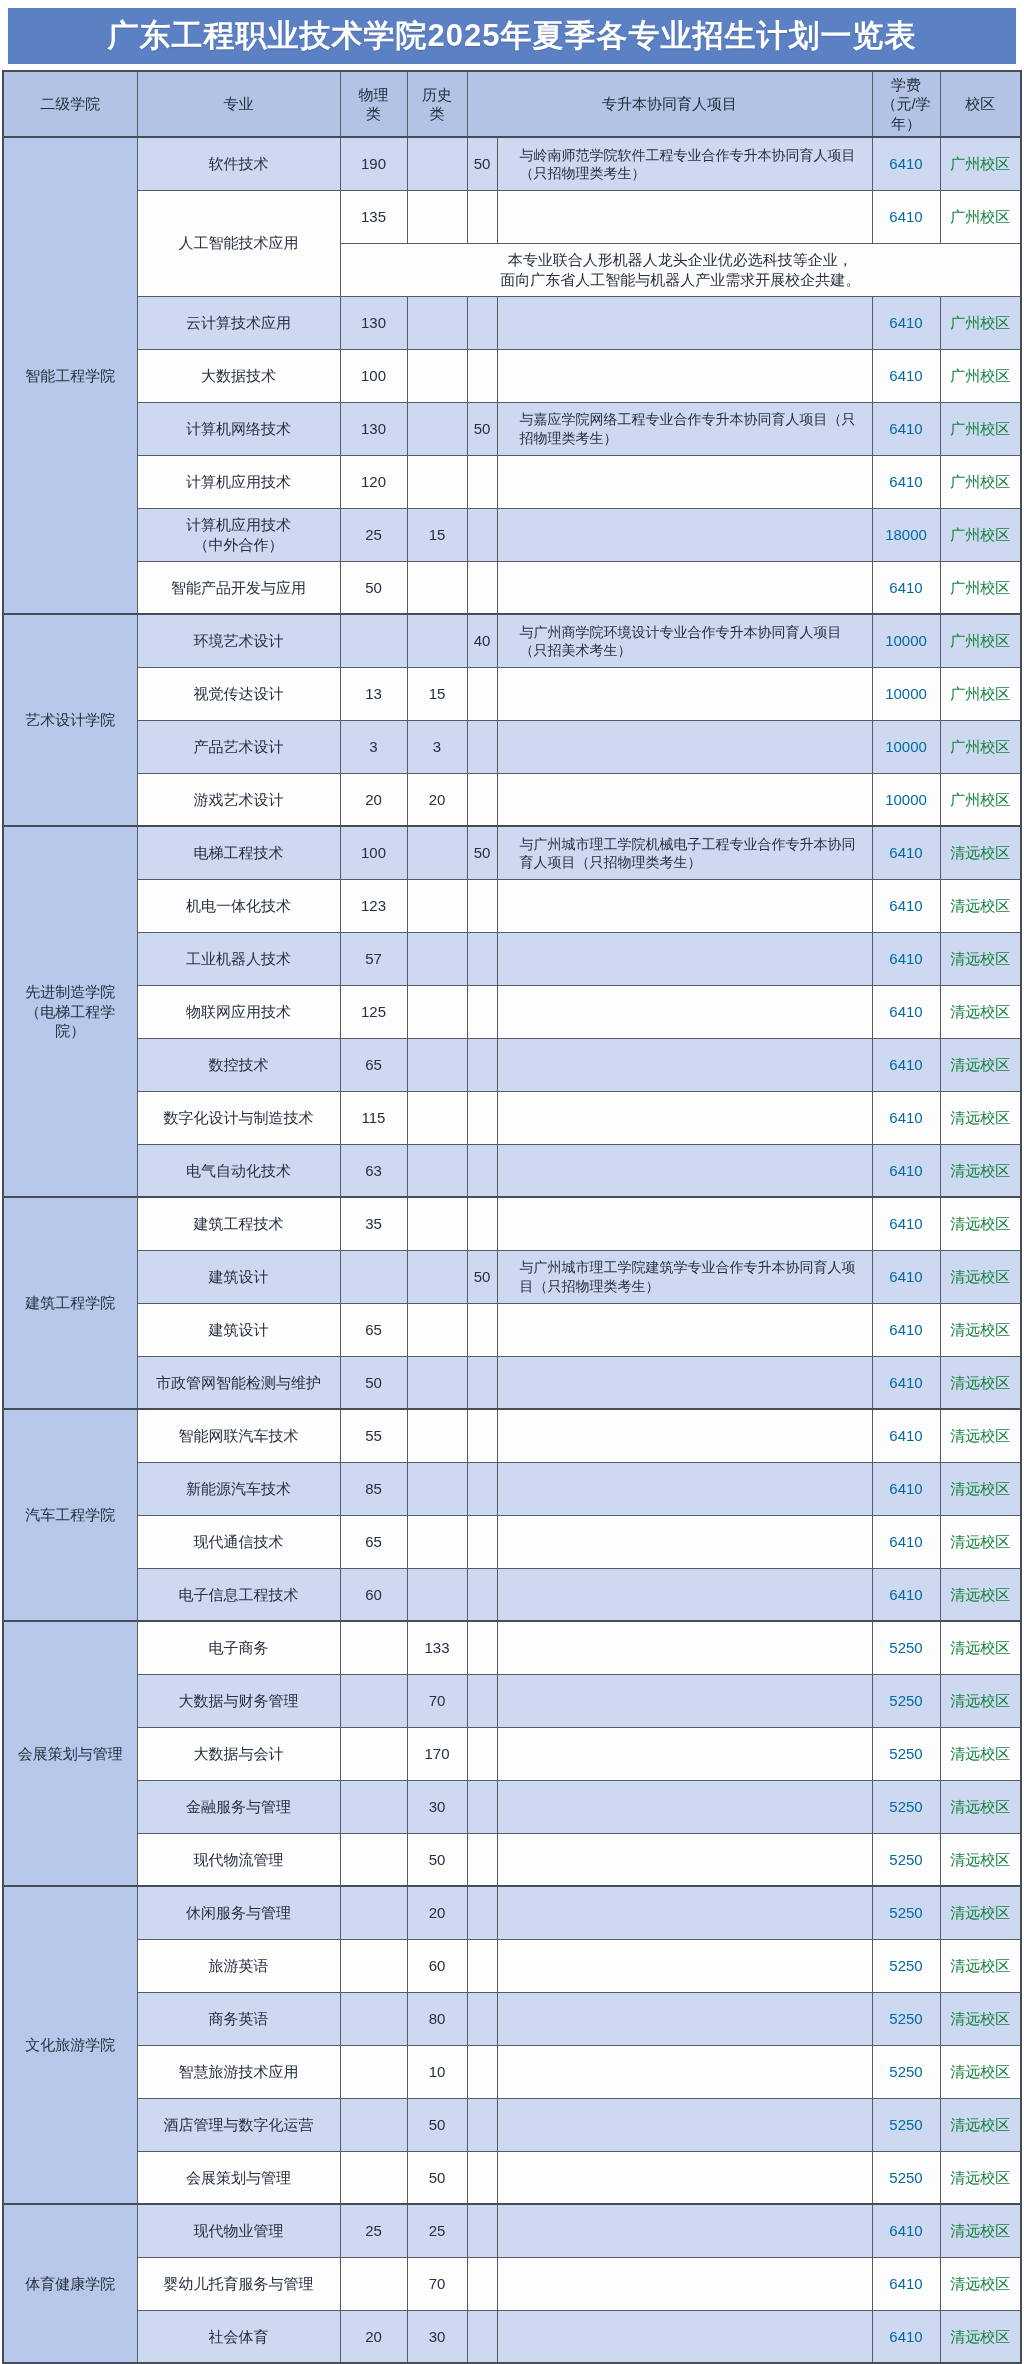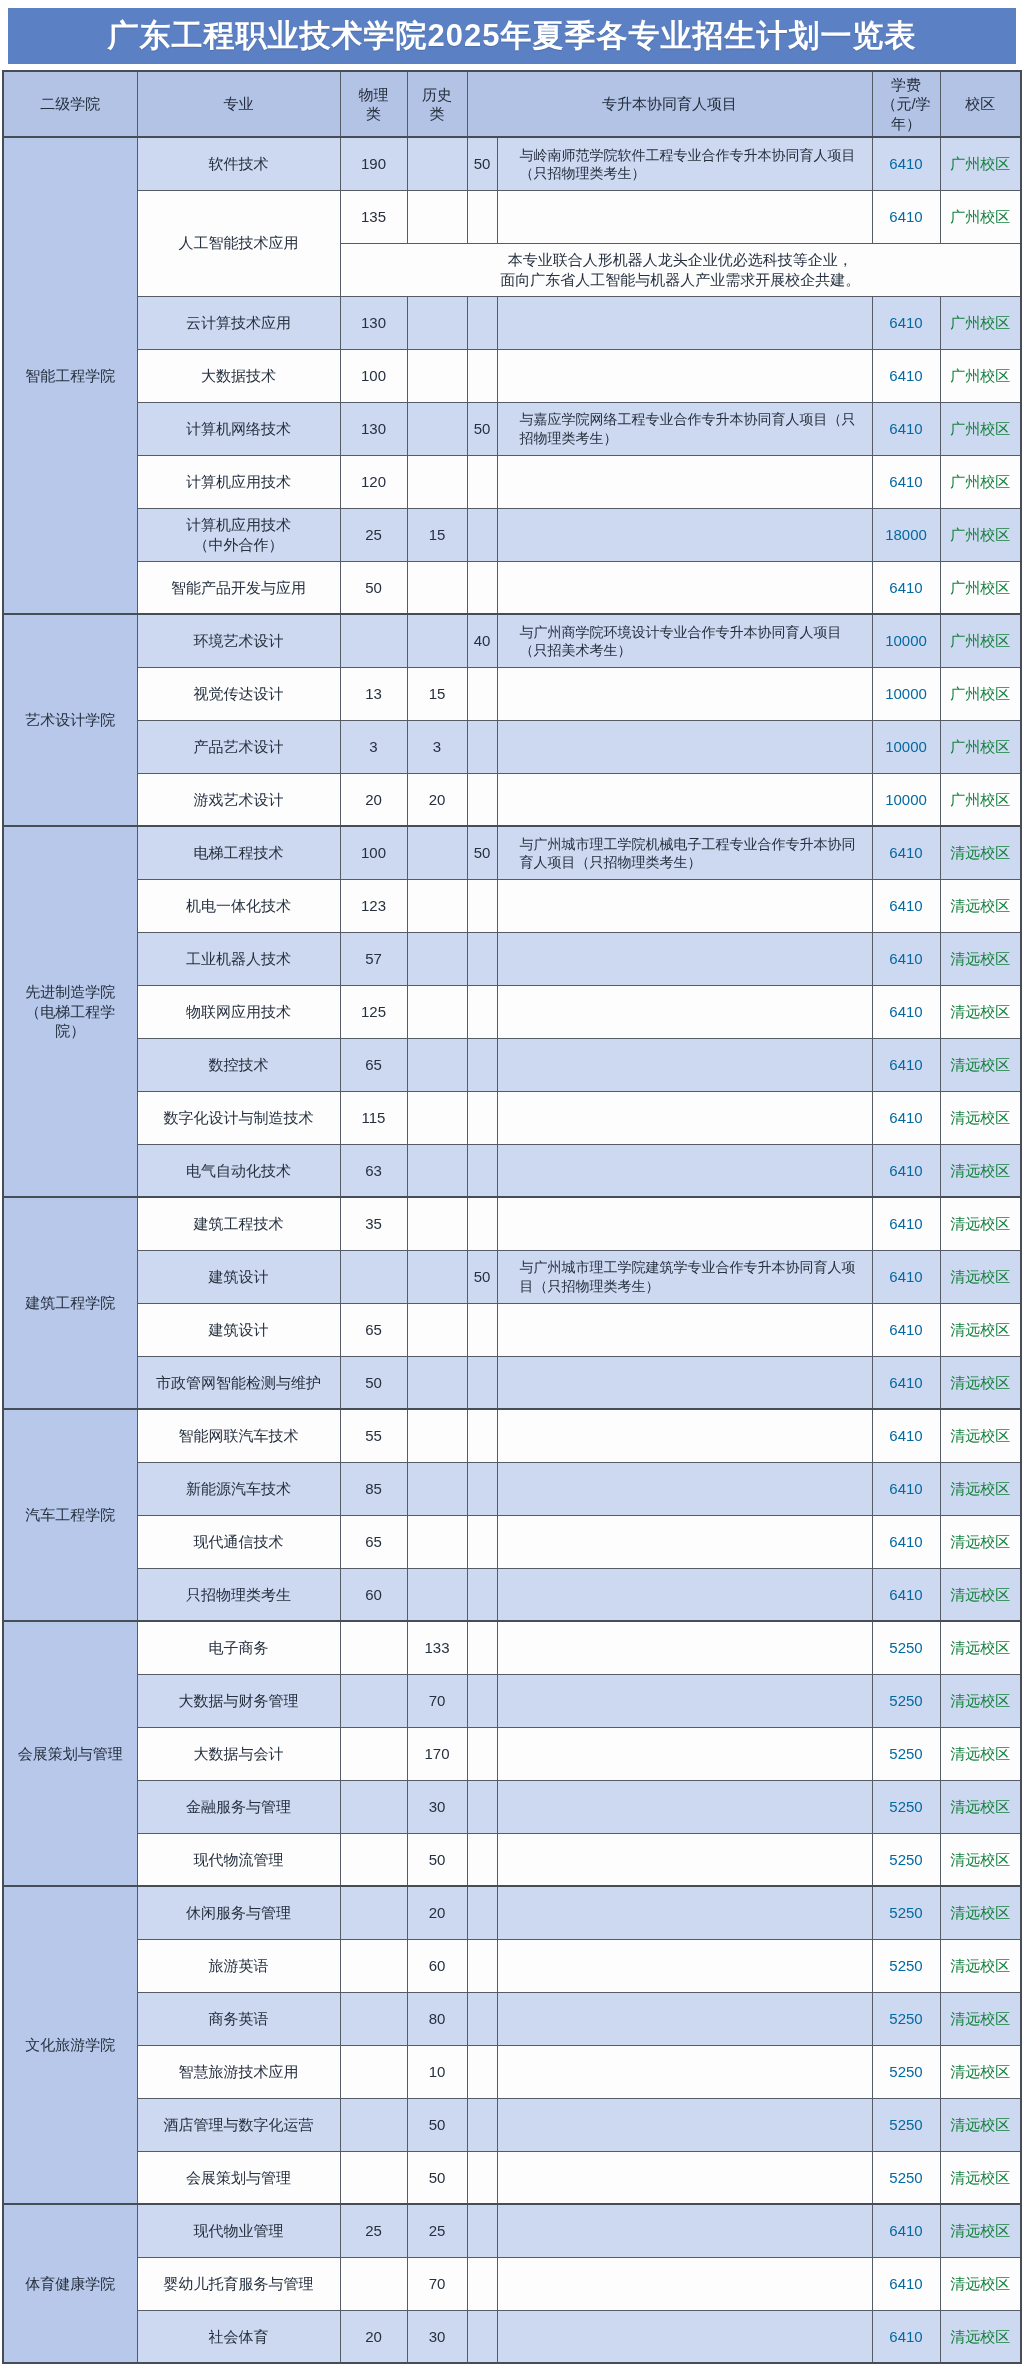--- a/index.html
+++ b/index.html
@@ -308,21 +308,21 @@
         <tr class="white">
           <td>现代通信技术</td>
           <td>65</td>
           <td></td>
           <td></td>
           <td></td>
           <td class="tuition">6410</td>
           <td class="campus">清远校区</td>
         </tr>
         <tr class="blue">
-          <td>只招物理类考生</td>
+          <td>电子信息工程技术</td>
           <td>60</td>
           <td></td>
           <td></td>
           <td></td>
           <td class="tuition">6410</td>
           <td class="campus">清远校区</td>
         </tr>
         <tr class="white section-start">
           <td class="college" rowspan="5">会展策划与管理</td>
           <td>电子商务</td>

